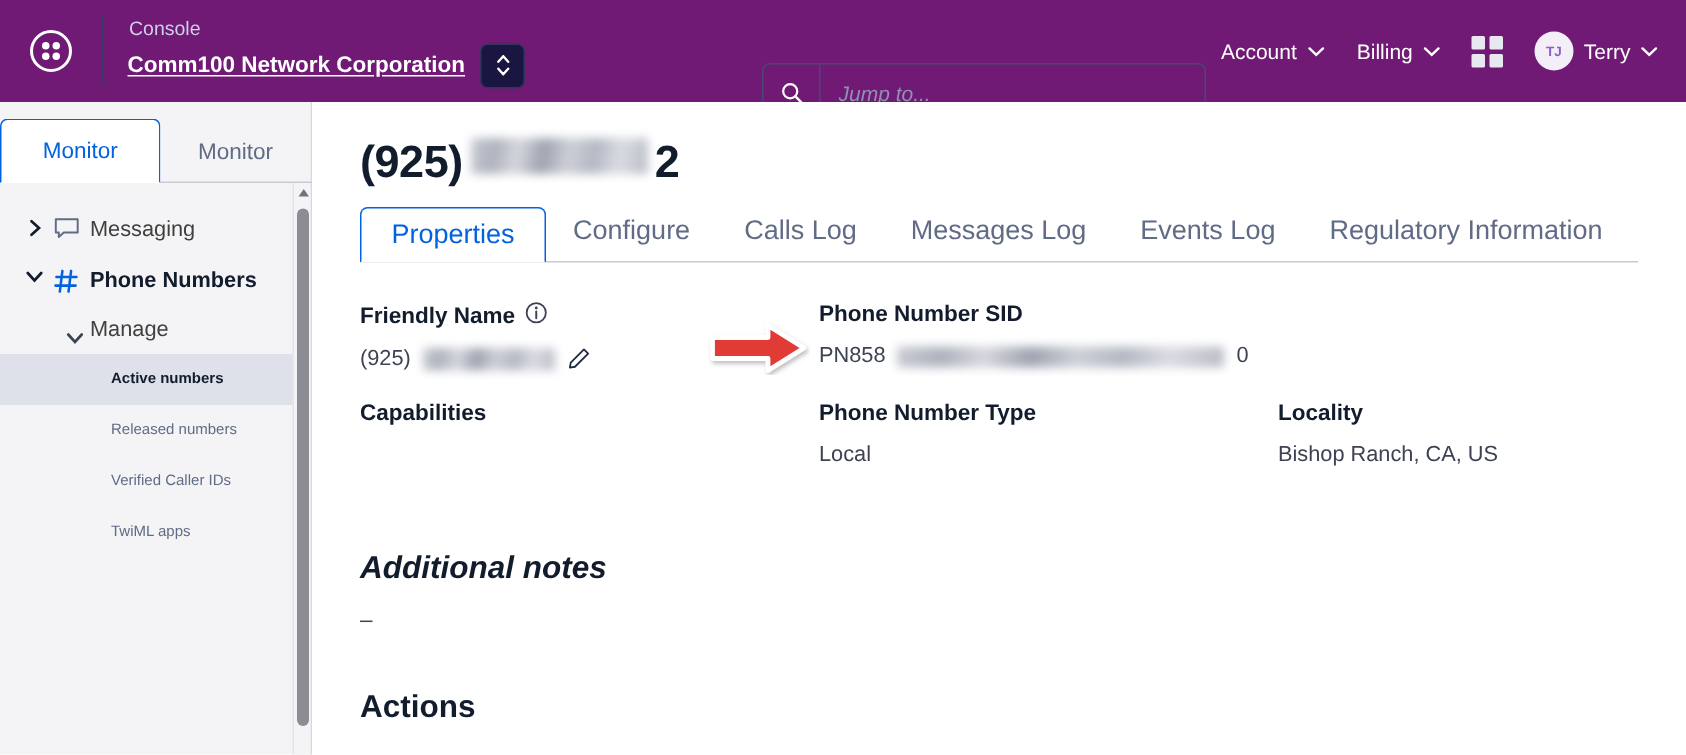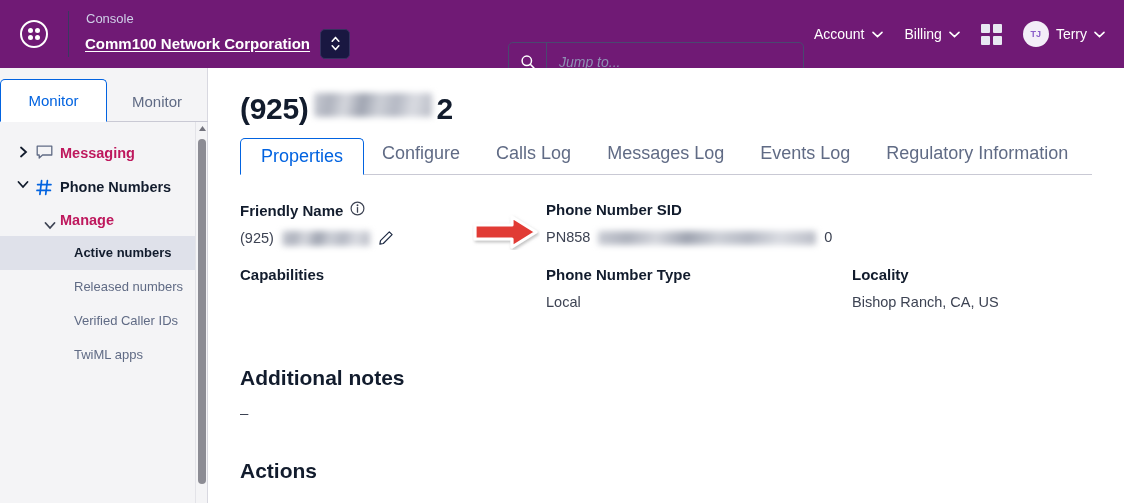--- a/index.html
+++ b/index.html
@@ -143,32 +143,32 @@
     cursor: pointer; min-height: 32px;
   }
   .nav-chevron {
     width: 18px; flex: none; display: flex; align-items: center;
     justify-content: center; padding-top: 3px;
   }
   .nav-glyph {
     width: 28px; flex: none; display: flex; align-items: center;
     justify-content: flex-start; padding-top: 2px; padding-left: 4px;
   }
-  .nav-label { font-size: 14.5px; color: #be185d; line-height: 20px; font-weight: bold; }
+  .nav-label { font-size: 14.5px; color: #404040; line-height: 20px; }
   .nav-row.current > .nav-label { color: #121c2d; font-weight: bold; }
 
   .nav-sub {
     display: flex; align-items: flex-end; gap: 0;
     padding: 6px 8px 6px 40px; cursor: pointer;
   }
   .nav-sub .nav-chevron { width: 20px; padding-top: 0; }
   .nav-sub .nav-label { font-size: 14.5px; }
 
   .nav-leaf {
-    padding: 7px 10px 7px 74px; font-size: 13px; color: #606b85;
+    padding: 7px 10px 7px 74px; font-size: 10px; color: #606b85;
     cursor: pointer; line-height: 20px;
   }
   .nav-leaf.selected {
     background: #dfe1ea; color: #121c2d; font-weight: bold;
   }
 
   .scrollbar {
     position: absolute; right: 0; top: 54px; width: 12px; height: 381px;
     background: #f4f4f6; border-left: 1px solid #e3e3e8;
   }
@@ -245,21 +245,21 @@
   
   .red-arrow {
     position: absolute; left: 472px; top: 214px;
     width: 68px; height: 36px; z-index: 40;
   }
 
   .section-h {
     font-size: 21px; font-weight: bold; color: #121c2d;
     margin-left: 32px;
   }
-  .notes-h { margin-top: 56px; }
+  .notes-h { margin-top: 56px; font-style: italic; }
   .notes-dash { font-size: 15px; color: #3d4353; margin: 14px 0 0 32px; }
   .actions-h { margin-top: 38px; }
 </style>
 </head>
 <body>
 
 <div class="topbar">
 
   <div class="app-logo">
     <div class="logo-circle">

